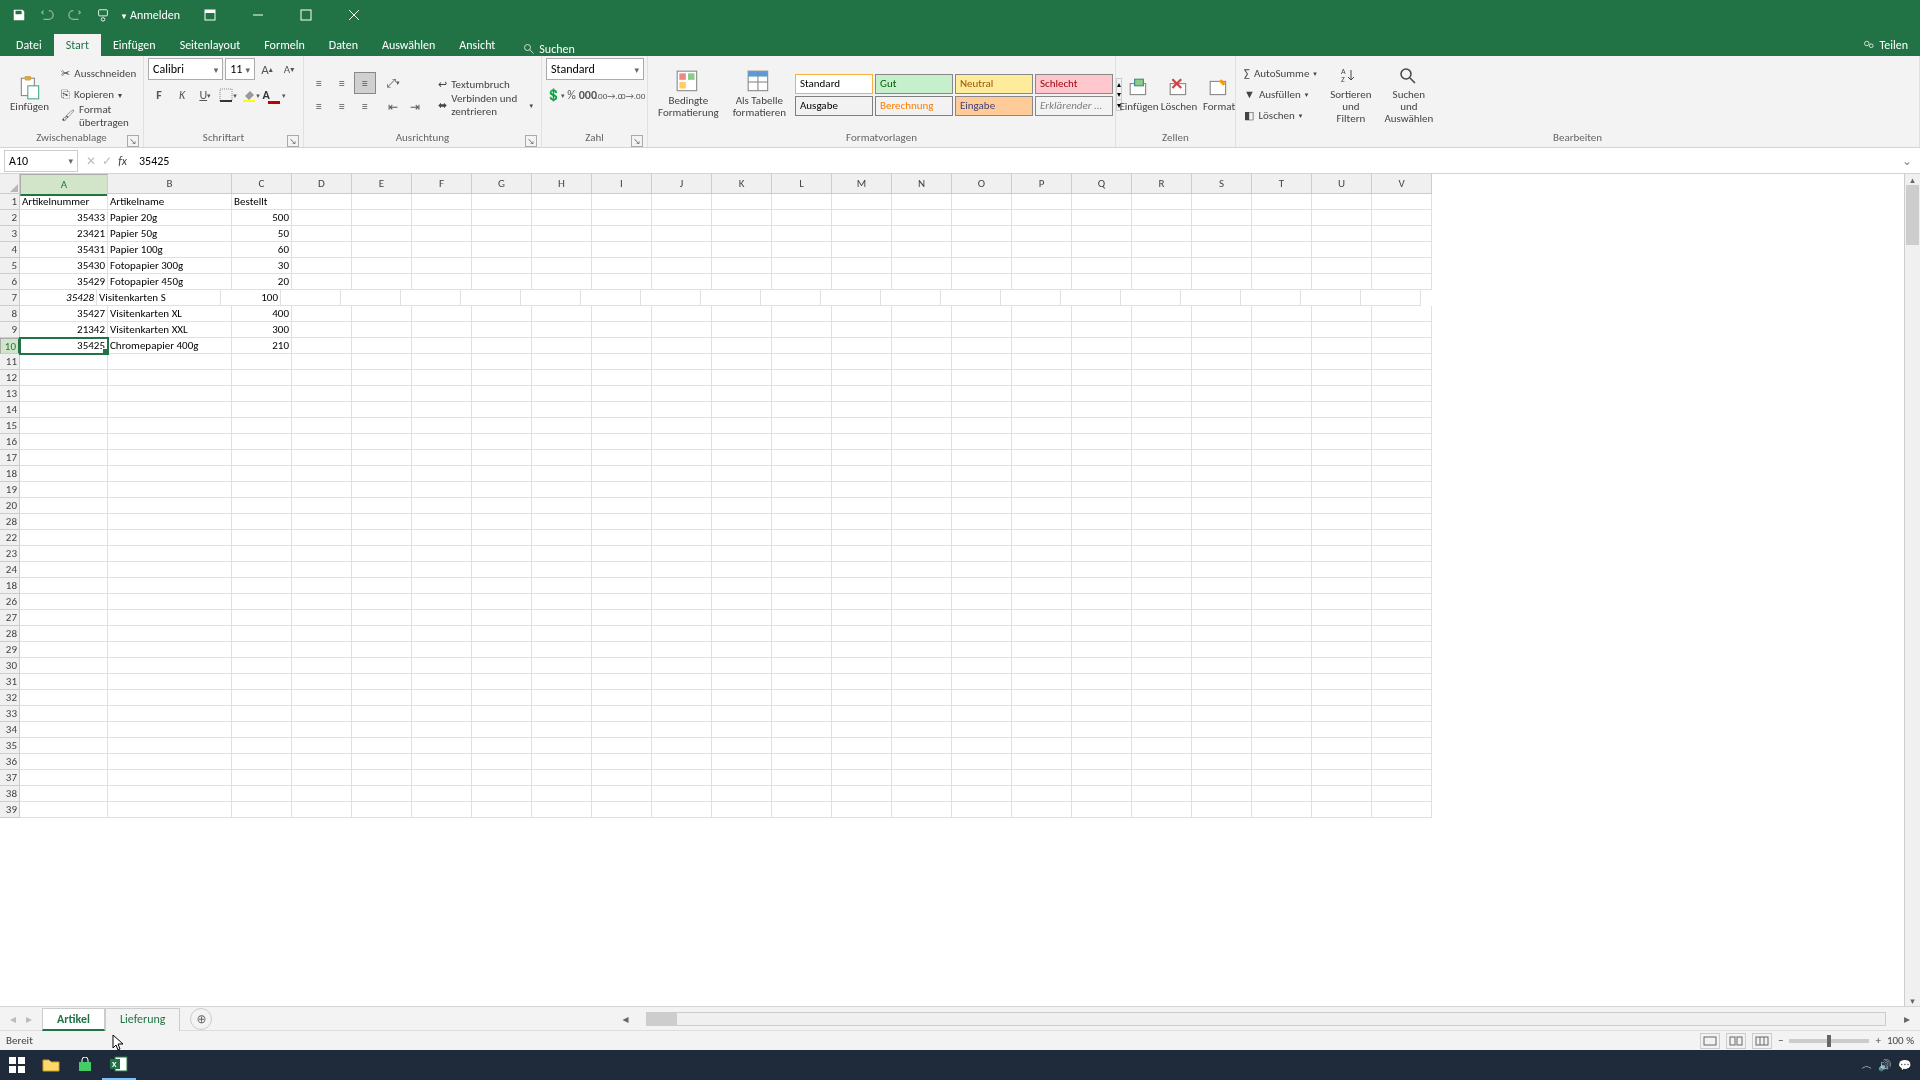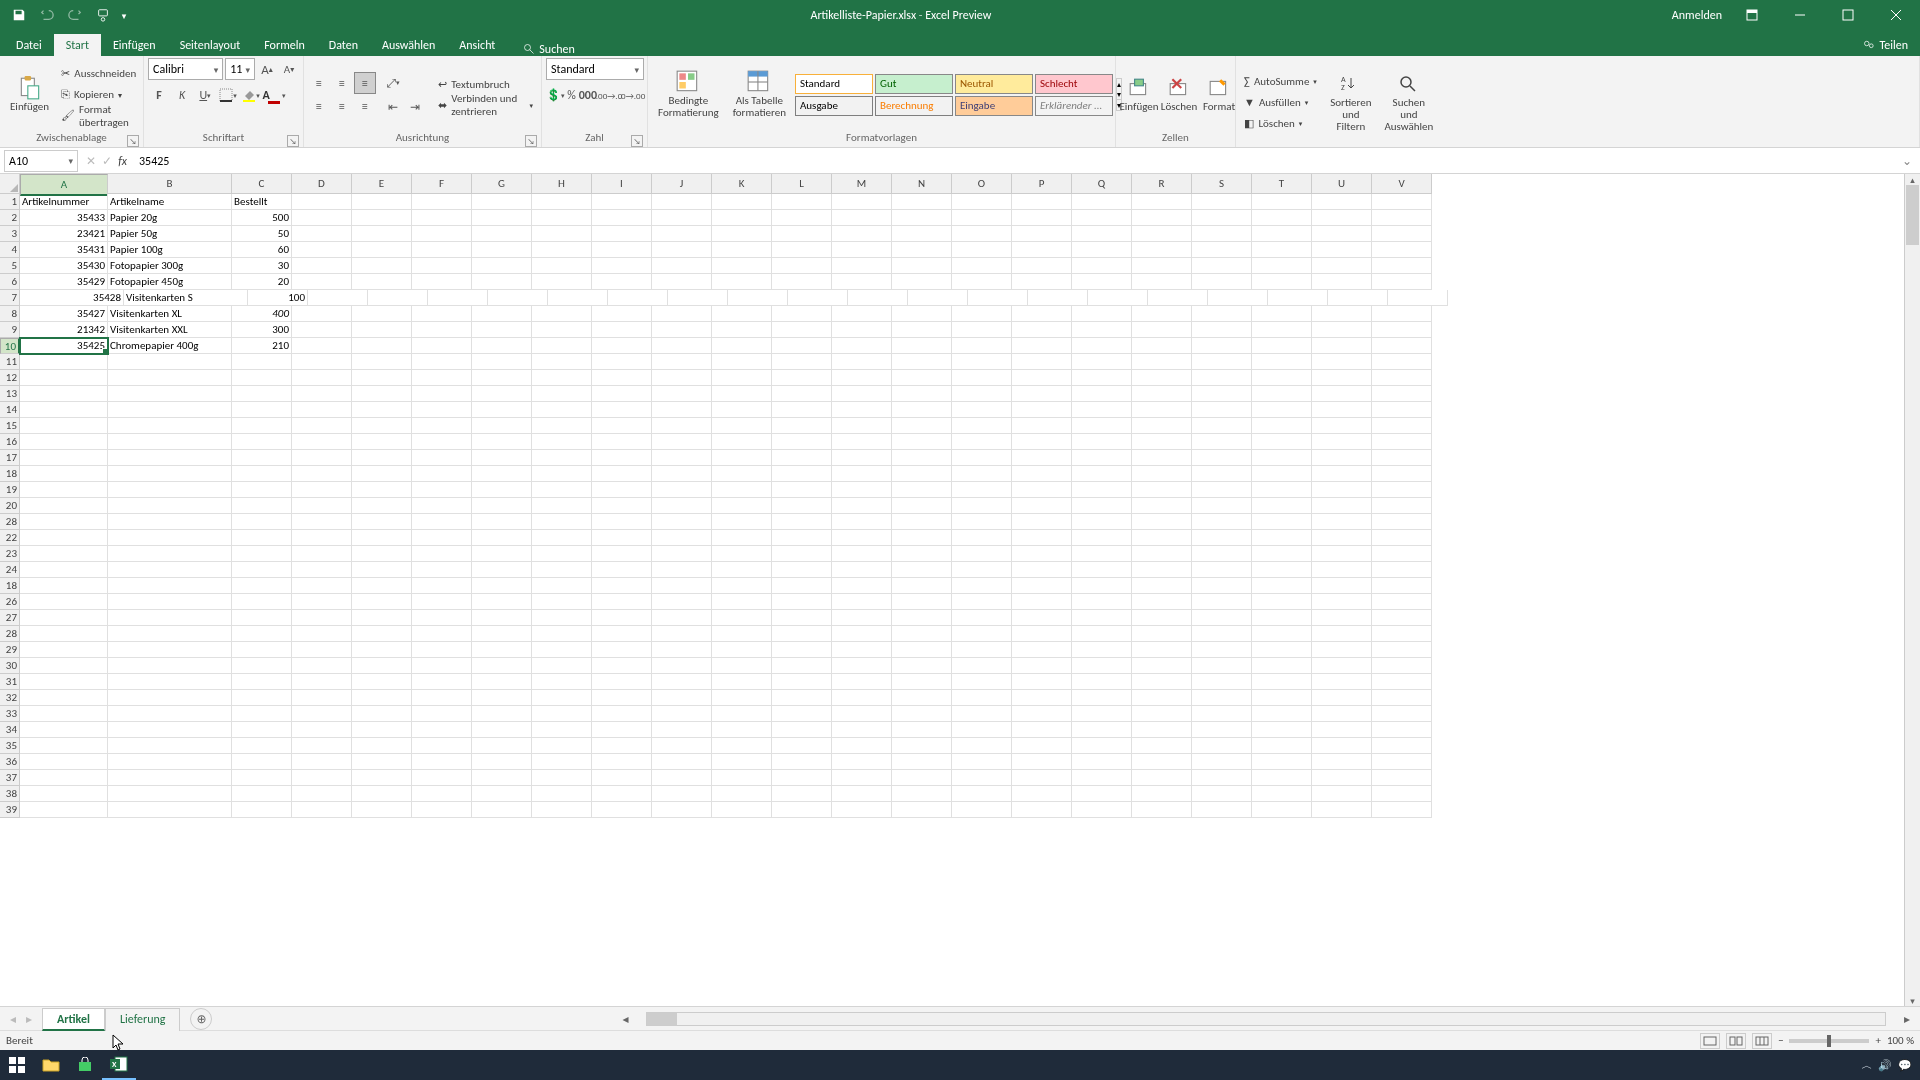--- a/index.html
+++ b/index.html
@@ -121,25 +121,20 @@
         </svg>
       </div>
     <div class="qbtn">
         <svg width="14" height="14" viewBox="0 0 16 16">
           <rect x="3" y="2" width="10" height="7" rx="1" fill="none" stroke="currentColor"></rect>
           <circle cx="8" cy="13" r="2" fill="none" stroke="currentColor"></circle>
         </svg>
       </div>
     <div class="qbtn" style="width:12px;font-size:9px;">▾</div>
   </div>
-  <div class="title">
-    <span>Artikelliste-Papier.xlsx</span>
-    <span style="opacity:.7;"> - </span>
-    <span>Excel Preview</span>
-  </div>
   <div class="right">
     <span>Anmelden</span>
     <div class="winbtn">
         <svg width="12" height="12" viewBox="0 0 12 12">
           <rect x="1" y="1" width="10" height="10" fill="none" stroke="currentColor"></rect>
           <rect x="1" y="1" width="10" height="3" fill="currentColor"></rect>
         </svg>
       </div>
     <div class="winbtn">
         <svg width="12" height="12" viewBox="0 0 12 12">
@@ -442,20 +437,21 @@
         <div class="ico">
             <svg width="24" height="22" viewBox="0 0 24 20">
               <circle cx="9" cy="8" r="5" fill="none" stroke="#444" stroke-width="1.5"></circle>
               <line x1="13" y1="12" x2="18" y2="17" stroke="#444" stroke-width="1.5"></line>
             </svg>
           </div>
         <div class="lbl" style="white-space:pre-line;">Suchen und
 Auswählen</div>
       </div>
     </div>
+    <div class="label"><span>Bearbeiten</span></div>
   </div>
 </div>
 
 <div class="fbar">
   <div class="namebox">
       <span>A10</span>
       <span class="drop">▾</span>
     </div>
   <div class="fx">
     <span>✕</span>
@@ -676,21 +672,21 @@
             <div class="cell" style="width: 60px;"></div>
             <div class="cell" style="width: 60px;"></div>
             <div class="cell" style="width: 60px;"></div>
             <div class="cell" style="width: 60px;"></div>
             <div class="cell" style="width: 60px;"></div>
             <div class="cell" style="width: 60px;"></div>
             <div class="cell" style="width: 60px;"></div>
             <div class="cell" style="width: 60px;"></div>
           </div>
           <div class="cellrow">
-            <div class="cell r" style="width: 104px;">35428</div>
+            <div class="cell r" style="width: 77px; font-style: italic;">35428</div>
             <div class="cell" style="width: 124px;">Visitenkarten S</div>
             <div class="cell r" style="width: 60px;">100</div>
             <div class="cell" style="width: 60px;"></div>
             <div class="cell" style="width: 60px;"></div>
             <div class="cell" style="width: 60px;"></div>
             <div class="cell" style="width: 60px;"></div>
             <div class="cell" style="width: 60px;"></div>
             <div class="cell" style="width: 60px;"></div>
             <div class="cell" style="width: 60px;"></div>
             <div class="cell" style="width: 60px;"></div>
@@ -702,21 +698,21 @@
             <div class="cell" style="width: 60px;"></div>
             <div class="cell" style="width: 60px;"></div>
             <div class="cell" style="width: 60px;"></div>
             <div class="cell" style="width: 60px;"></div>
             <div class="cell" style="width: 60px;"></div>
             <div class="cell" style="width: 60px;"></div>
           </div>
           <div class="cellrow">
             <div class="cell r" style="width: 88px;">35427</div>
             <div class="cell" style="width: 124px;">Visitenkarten XL</div>
-            <div class="cell r" style="width: 60px; font-style: italic;">400</div>
+            <div class="cell r" style="width: 60px;">400</div>
             <div class="cell" style="width: 60px;"></div>
             <div class="cell" style="width: 60px;"></div>
             <div class="cell" style="width: 60px;"></div>
             <div class="cell" style="width: 60px;"></div>
             <div class="cell" style="width: 60px;"></div>
             <div class="cell" style="width: 60px;"></div>
             <div class="cell" style="width: 60px;"></div>
             <div class="cell" style="width: 60px;"></div>
             <div class="cell" style="width: 60px;"></div>
             <div class="cell" style="width: 60px;"></div>

